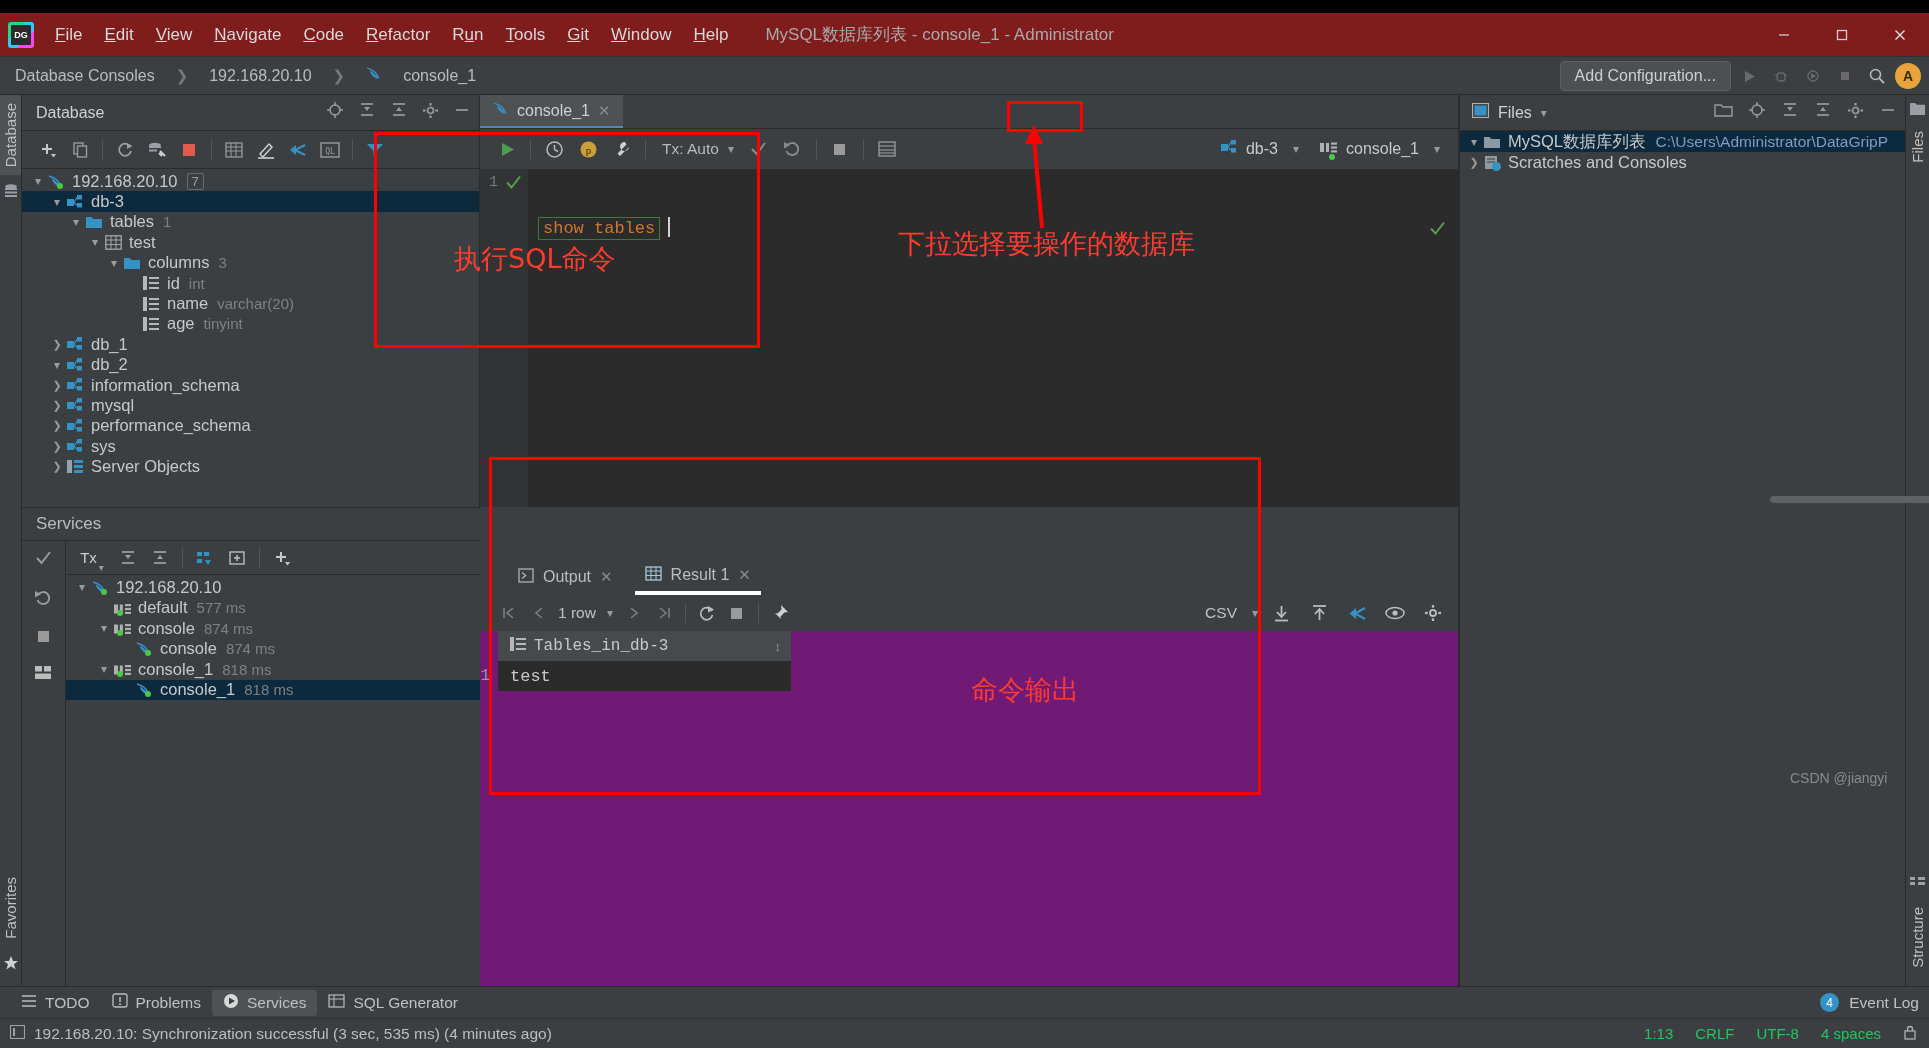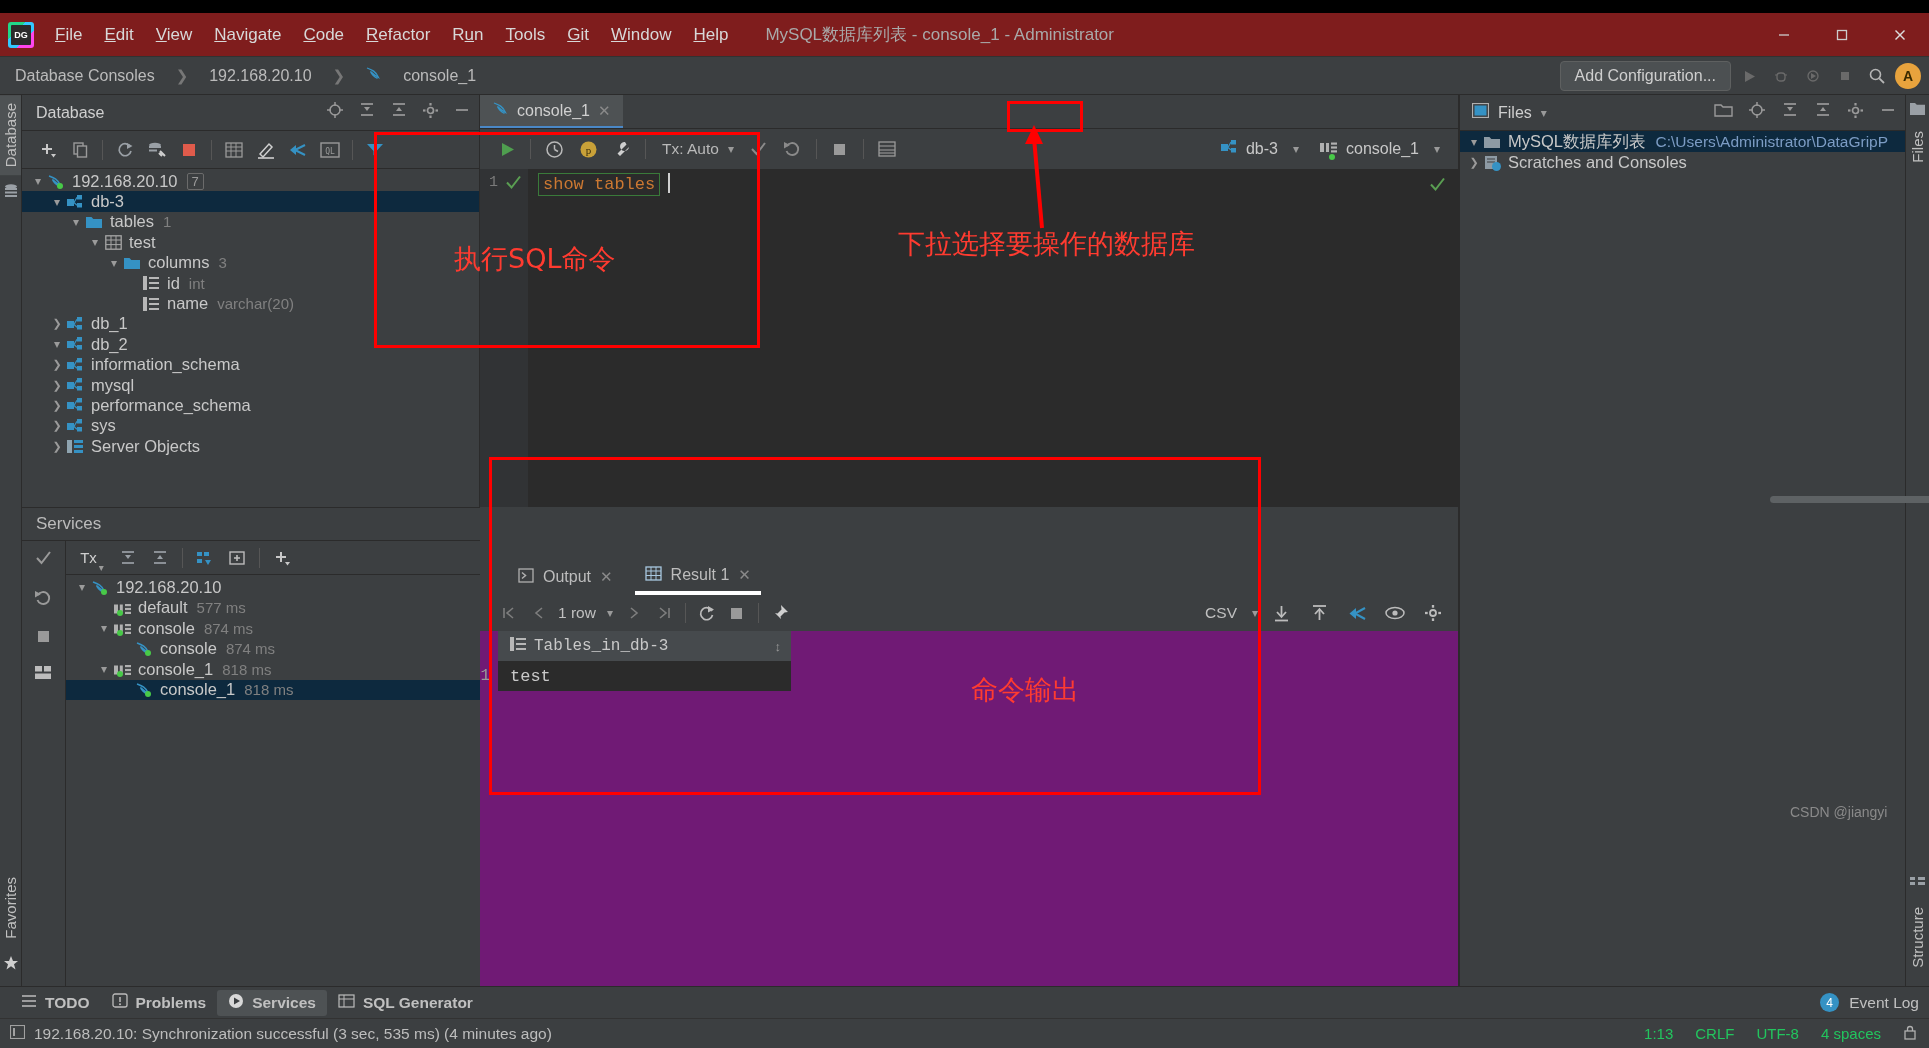--- a/index.html
+++ b/index.html
@@ -143,21 +143,21 @@
   .dbchip{display:flex;align-items:center;gap:8px;padding:5px 10px;font-size:16px;color:#c8c8c8;}
 
   .editorbody{
     flex:1 1 auto;background:#2b2b2b;display:flex;position:relative;min-height:0;
   }
   .gutter{
     width:48px;flex:0 0 48px;background:#313335;display:flex;align-items:flex-start;
     justify-content:flex-end;padding-top:5px;gap:7px;padding-right:6px;
   }
   .lineno{color:#7a7a7a;font-family:"Liberation Mono",monospace;font-size:15px;}
-  .codearea{flex:1 1 auto;padding-top:4px;padding-left:10px;position:relative;}
+  .codearea{flex:1 1 auto;padding-top:4px;padding-left:10px;position:relative;margin-top:44px;}
   .codeline{
     font-family:"Liberation Mono",monospace;font-size:17px;color:#cc7832;
     display:inline-block;border:1px solid #3a7a3a;padding:1px 4px;background:#2b2b2b;
   }
   .caret{display:inline-block;width:2px;height:20px;background:#d0d0d0;vertical-align:-4px;margin-left:8px;}
   .okcheck{position:absolute;right:12px;top:7px;color:#6a9b5b;font-size:18px;}
   .hscroll{
     position:absolute;left:1290px;bottom:4px;width:300px;height:7px;background:#5e6264;border-radius:4px;
   }
 
@@ -192,21 +192,21 @@
   .gh-cell{display:flex;align-items:center;gap:8px;padding-left:12px;flex:1;font-family:"Liberation Mono",monospace;font-size:16px;color:#c9c9c9;}
   .gridrow{height:30px;display:flex;align-items:center;width:311px;}
   .gr-num{width:18px;text-align:right;padding-right:8px;color:#9a9a9a;font-family:"Liberation Mono",monospace;font-size:16px;}
   .gr-cell{flex:1;background:#2b2b2b;height:30px;display:flex;align-items:center;padding-left:12px;font-family:"Liberation Mono",monospace;font-size:17px;color:#c9c9c9;}
 
   
   .bottombar{
     height:32px;flex:0 0 32px;background:#3c3f41;display:flex;align-items:center;
     border-top:1px solid #2b2b2b;padding-left:10px;gap:0;position:relative;
   }
-  .bb-item{display:flex;align-items:center;gap:8px;padding:3px 11px;font-size:15.5px;color:#c0c0c0;font-weight:bold;}
+  .bb-item{display:flex;align-items:center;gap:8px;padding:3px 11px;font-size:15.5px;color:#c0c0c0;}
   .bb-item.active{background:#4e5254;border-radius:3px;}
   .bb-right{position:absolute;right:10px;display:flex;align-items:center;gap:10px;}
   .evtbadge{width:19px;height:19px;border-radius:50%;background:#3592c4;color:#fff;font-size:12px;display:flex;align-items:center;justify-content:center;}
 
   .statusbar{
     height:30px;flex:0 0 30px;background:#3c3f41;display:flex;align-items:center;
     padding-left:10px;font-size:15.5px;color:#bdbdbd;position:relative;border-top:1px solid #323232;
   }
   .sb-right{position:absolute;right:12px;display:flex;align-items:center;gap:22px;font-size:15px;color:#22c55e;}
 
@@ -511,20 +511,33 @@
               <span class="tico">
                 <svg width="16" height="14" viewBox="0 0 16 14">
                   <rect x="0" y="0" width="4" height="14" fill="#b7b7b7"></rect>
                   <rect x="6" y="1" width="10" height="2" fill="#b7b7b7"></rect>
                   <rect x="6" y="6" width="10" height="2" fill="#b7b7b7"></rect>
                   <rect x="6" y="11" width="10" height="2" fill="#b7b7b7"></rect>
                 </svg>
               </span>
               <span>name</span>
               <span class="tsub">varchar(20)</span>
+            </div>
+            <div class="trow" style="padding-left: 103px;">
+              <span class="chev"></span>
+              <span class="tico">
+                <svg width="16" height="14" viewBox="0 0 16 14">
+                  <rect x="0" y="0" width="4" height="14" fill="#b7b7b7"></rect>
+                  <rect x="6" y="1" width="10" height="2" fill="#b7b7b7"></rect>
+                  <rect x="6" y="6" width="10" height="2" fill="#b7b7b7"></rect>
+                  <rect x="6" y="11" width="10" height="2" fill="#b7b7b7"></rect>
+                </svg>
+              </span>
+              <span>age</span>
+              <span class="tsub">tinyint</span>
             </div>
             <div class="trow" style="padding-left: 27px;">
               <span class="chev" style="font-size: 11px;">❯</span>
               <span class="tico">
                 <svg width="18" height="16" viewBox="0 0 18 16">
                   <rect x="1" y="5" width="7" height="7" fill="#3592c4"></rect>
                   <rect x="11" y="1" width="5" height="4.5" fill="#3592c4"></rect>
                   <rect x="11" y="9" width="5" height="4.5" fill="#3592c4"></rect>
                   <line x1="8" y1="8.5" x2="11" y2="3.2" stroke="#3592c4" stroke-width="1.2"></line>
                   <line x1="8" y1="8.5" x2="11" y2="11.2" stroke="#3592c4" stroke-width="1.2"></line>
@@ -1170,13 +1183,13 @@
 <div class="annot-box" style="left:1007px;top:101px;width:76px;height:31px;"></div>
 <svg style="position:absolute;left:1000px;top:118px;width:80px;height:120px;pointer-events:none;">
   <line x1="42" y1="110" x2="34" y2="20" stroke="#ff0000" stroke-width="4"></line>
   <polygon points="34,7 25,26 43,26" fill="#ff0000"></polygon>
 </svg>
 <div class="annot-text" style="left:898px;top:226px;">下拉选择要操作的数据库</div>
 
 <div class="annot-box" style="left:489px;top:457px;width:772px;height:338px;"></div>
 <div class="annot-text" style="left:971px;top:672px;">命令输出</div>
 
-<div class="watermark" style="left:1790px;top:804px;">CSDN @jiangyi</div>
+<div class="watermark" style="left:1790px;top:770px;">CSDN @jiangyi</div>
 
 </body></html>

